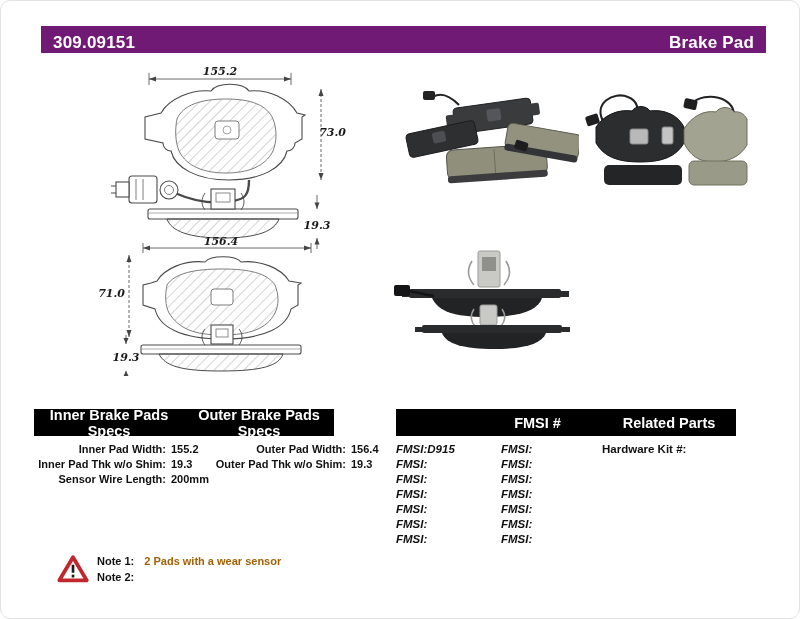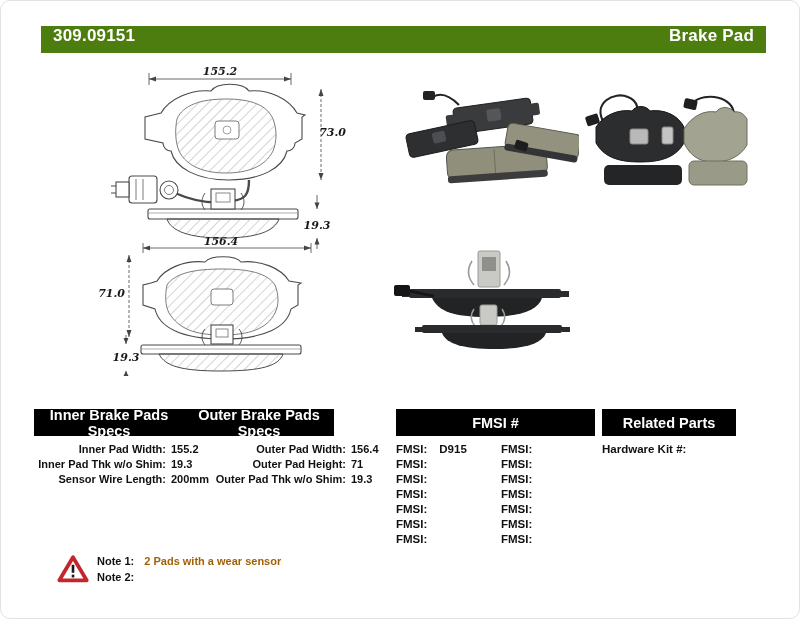--- a/index.html
+++ b/index.html
@@ -3,44 +3,44 @@
 <meta charset="utf-8">
 <style>
   html,body{margin:0;padding:0;background:#fff;}
   .page{
     position:relative;width:800px;height:619px;box-sizing:border-box;
     background:#fff;border:1px solid #e2e2e2;border-radius:10px;overflow:hidden;
     font-family:"Liberation Sans", sans-serif;color:#111;
   }
   
   .hdr{
-    position:absolute;left:40px;top:25px;width:725px;height:27px;background:#4d7c0f;
-    color:#fff;display:flex;justify-content:space-between;align-items:flex-start;
+    position:absolute;left:40px;top:25px;width:725px;height:27px;background:#701a75;
+    color:#fff;display:flex;justify-content:space-between;align-items:flex-end;
     padding:0 12px;box-sizing:border-box;font-weight:bold;font-size:17px;letter-spacing:.2px;
   }
   
   .abs{position:absolute;}
   svg text.dim{
     font-family:"DejaVu Serif", serif;font-style:italic;font-weight:bold;
     font-size:11px;fill:#1a1a1a;
   }
   
   .th-bar{
     position:absolute;top:408px;height:27px;background:#000;color:#fff;
     display:flex;align-items:center;font-weight:bold;font-size:14.5px;
   }
   .th-bar .cell{flex:1;text-align:center;}
   
   .spec-col{position:absolute;top:441px;font-size:11px;font-weight:bold;line-height:15px;}
   .spec-row{display:grid;grid-template-columns:140px auto;height:15px;white-space:nowrap;}
   .spec-row .lab{text-align:right;}
   .spec-row .val{margin-left:5px;text-align:left;}
-  .fmsi-col{position:absolute;top:441px;font-size:11.5px;font-weight:bold;line-height:15px;}
+  .fmsi-col{position:absolute;top:441px;font-size:11.5px;font-weight:bold;line-height:15px;font-style:italic;}
   .fmsi-row{display:flex;height:15px;white-space:nowrap;}
-  .fmsi-row .val{margin-left:12px;}
+  .fmsi-row .val{margin-left:0;}
   .related-col{position:absolute;left:601px;top:441px;font-size:11.5px;font-weight:bold;line-height:15px;}
   .related-row{display:flex;height:15px;white-space:nowrap;}
   .related-row .val{margin-left:6px;}
   
   .note-icon{position:absolute;left:56px;top:553px;width:32px;height:30px;}
   .notes{position:absolute;left:96px;top:552px;font-size:11px;font-weight:bold;line-height:16px;}
   .note-line{display:flex;height:16px;white-space:nowrap;}
   .note-line .ntext{margin-left:10px;color:#a16207;}
 </style>
 </head>
@@ -209,21 +209,21 @@
     <rect x="21" y="86" width="8" height="5" fill="#2a2b2d"></rect>
     <rect x="168" y="86" width="8" height="5" fill="#2a2b2d"></rect>
     <rect x="28" y="84" width="140" height="8" rx="2" fill="#2a2b2d"></rect>
     <path d="M48,92 L152,92 C148,103 130,108 100,108 C70,108 52,103 48,92 Z" fill="#222325"></path>
   </svg>
 
   <div class="th-bar" style="left:33px;width:300px;">
     <span class="cell">Inner Brake Pads Specs</span>
     <span class="cell">Outer Brake Pads Specs</span>
   </div>
-  <div class="th-bar" style="left:395px;width:199px;justify-content:center;">
+  <div class="th-bar" style="left:395px;width:199px;justify-content:center;padding-left:42px;">
     <span>FMSI #</span>
   </div>
   <div class="th-bar" style="left:601px;width:134px;justify-content:center;">
     <span>Related Parts</span>
   </div>
 
   <div class="spec-col" style="left:25px;">
     <div class="spec-row">
       <span class="lab">Inner Pad Width:</span>
       <span class="val">155.2</span>
@@ -235,24 +235,20 @@
     <div class="spec-row">
       <span class="lab">Sensor Wire Length:</span>
       <span class="val">200mm</span>
     </div>
   </div>
 
   <div class="spec-col" style="left:205px;">
     <div class="spec-row">
       <span class="lab">Outer Pad Width:</span>
       <span class="val">156.4</span>
-    </div>
-    <div class="spec-row">
-      <span class="lab">Outer Pad Height:</span>
-      <span class="val">71</span>
     </div>
     <div class="spec-row">
       <span class="lab">Outer Pad Thk w/o Shim:</span>
       <span class="val">19.3</span>
     </div>
   </div>
 
   <div class="fmsi-col" style="left:395px;">
     <div class="fmsi-row">
       <span class="lab">FMSI:</span>

